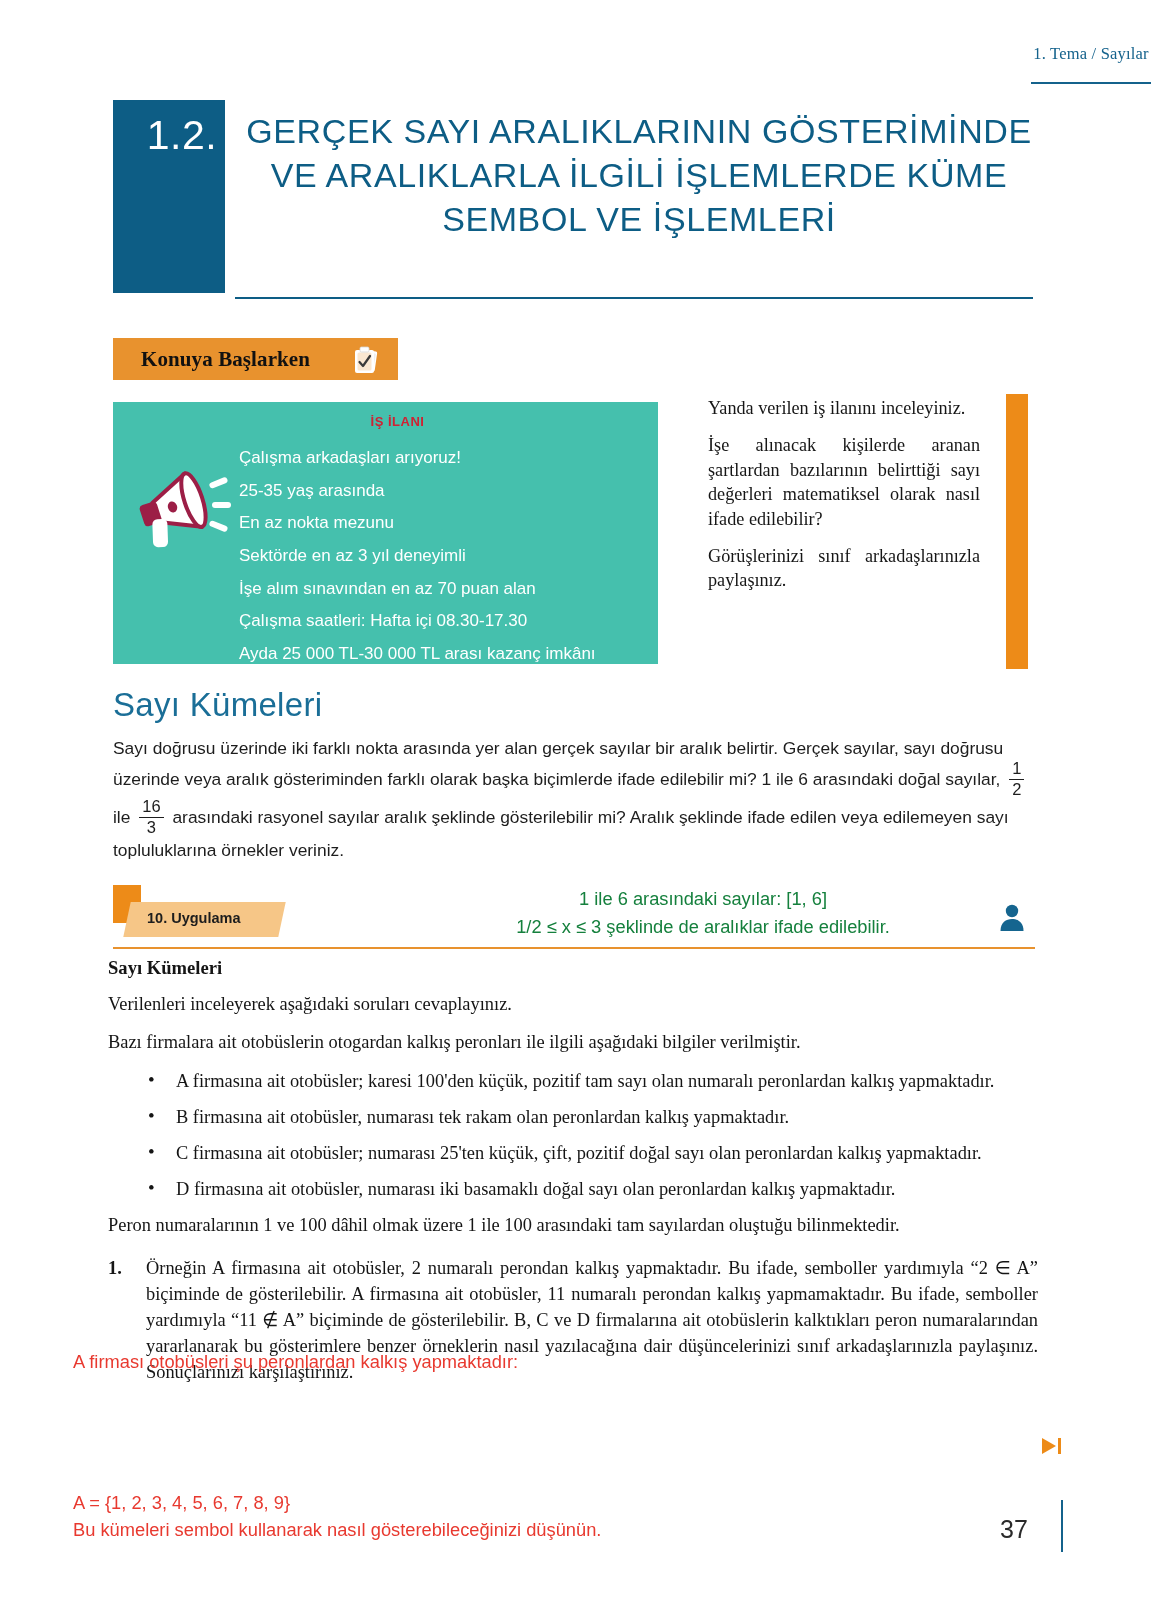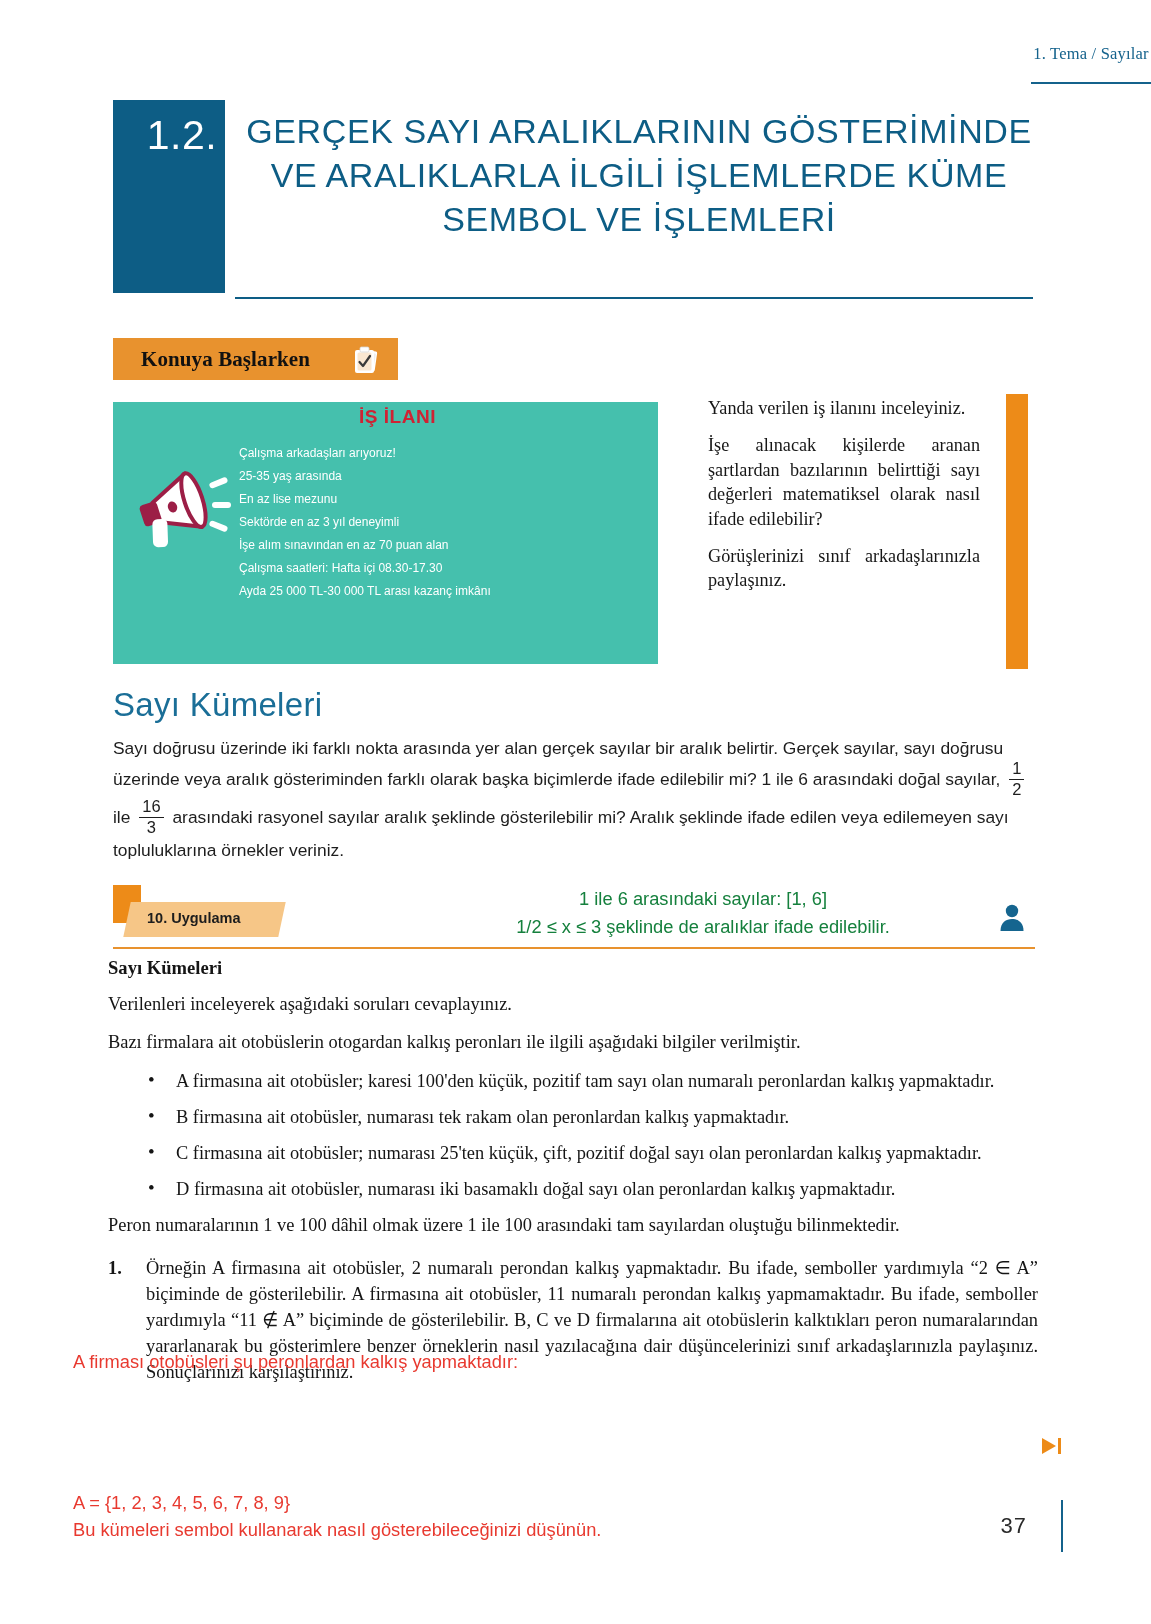--- a/index.html
+++ b/index.html
@@ -114,35 +114,35 @@
     left: 113px;
     width: 545px;
     height: 262px;
     background: #45c0ad;
     overflow: hidden;
   }
   .job-title {
     text-align: center;
     font-family: "Liberation Sans", sans-serif;
     font-weight: bold;
-    font-size: 19px;
+    font-size: 13px;
     color: #cf2233;
     letter-spacing: .5px;
-    margin-top: 4px;
+    margin-top: 12px;
     margin-left: 24px;
   }
   .job-lines {
     position: absolute;
     left: 126px;
     top: 40px;
     width: 410px;
   }
   .job-lines .jl {
     font-family: "Liberation Sans", sans-serif;
-    font-size: 12px;
+    font-size: 17px;
     color: #ffffff;
     line-height: 1.92;
     white-space: nowrap;
   }
   .megaphone {
     position: absolute;
     left: 16px;
     top: 52px;
   }
 
@@ -339,22 +339,22 @@
   
   .next-arrow {
     position: absolute;
     top: 1437px;
     left: 1041px;
   }
   .page-num {
     position: absolute;
     top: 1515px;
     left: 1000px;
-    font-family: Liberation Mono, monospace;
-    font-size: 22px;
+    font-family: Liberation Sans, sans-serif;
+    font-size: 25px;
     color: #2a2a2a;
   }
   .page-rule {
     position: absolute;
     top: 1500px;
     left: 1061px;
     width: 1.6px;
     height: 52px;
     background: #14628c;
   }
@@ -403,21 +403,21 @@
         <rect x="80" y="26" width="19" height="6" rx="3" transform="rotate(-22 89 29)"></rect>
         <rect x="83" y="48" width="19" height="6" rx="3"></rect>
         <rect x="80" y="69" width="19" height="6" rx="3" transform="rotate(22 89 72)"></rect>
       </g>
     </svg>
   </span>
 
   <div class="job-lines">
     <div class="jl">Çalışma arkadaşları arıyoruz!</div>
     <div class="jl">25-35 yaş arasında</div>
-    <div class="jl">En az lise mezunu</div>
+    <div class="jl">En az nokta mezunu</div>
     <div class="jl">Sektörde en az 3 yıl deneyimli</div>
     <div class="jl">İşe alım sınavından en az 70 puan alan</div>
     <div class="jl">Çalışma saatleri: Hafta içi 08.30-17.30</div>
     <div class="jl">Ayda 25 000 TL-30 000 TL arası kazanç imkânı</div>
   </div>
 </div>
 
 <div class="aside-col">
   <p>Yanda verilen iş ilanını inceleyiniz.</p>
   <p>İşe alınacak kişilerde aranan şartlardan bazılarının belirttiği sayı değerleri matematiksel olarak nasıl ifade edilebilir?</p>

